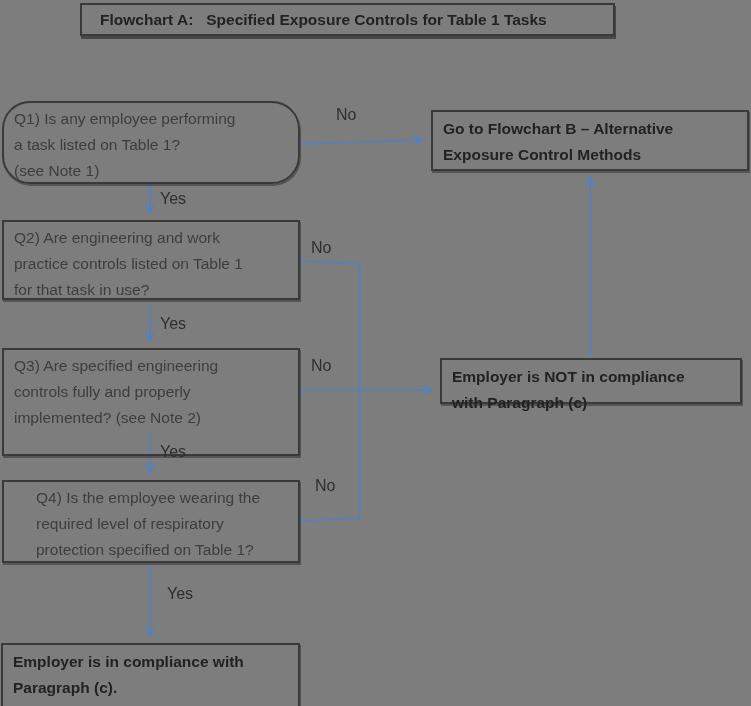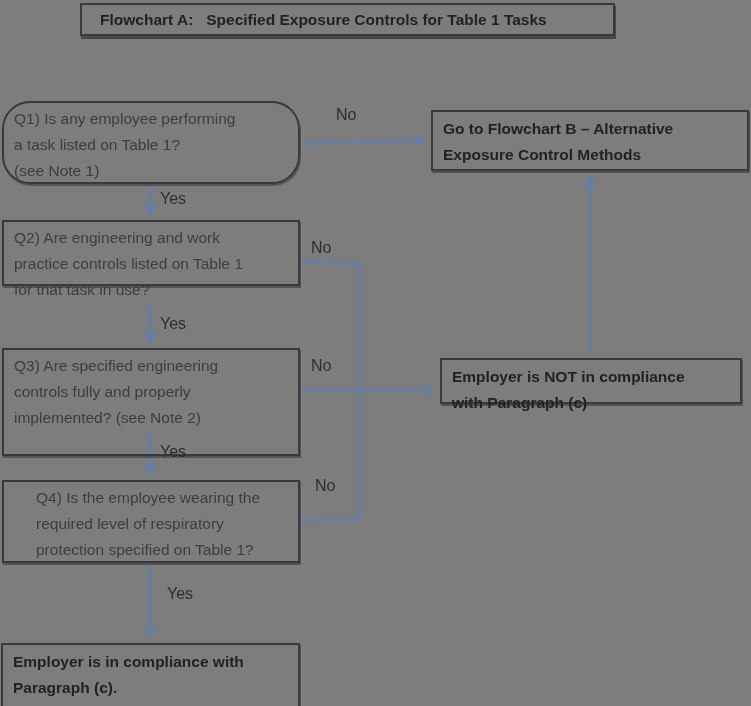--- a/index.html
+++ b/index.html
@@ -44,21 +44,21 @@
     border:2px solid var(--box_border, #3a3a3a);
     box-shadow:1px 3px 0 rgba(30,30,30,0.55);
     display:flex; align-items:center;
     padding-left:18px;
     font-weight:bold;
     font-size:15.5px;
     color:var(--bold_text, #222222);
     white-space:pre;
   }
   #q1 { left:2px;  top:101px; width:298px; height:83px;border-radius:28px; }
-  #q2 { left:2px;  top:220px; width:298px; height:66px; }
+  #q2 { left:2px;  top:220px; width:298px; height:80px; }
   #q3 { left:2px;  top:348px; width:298px; height:108px; }
   #q4 { left:2px;  top:480px; width:298px; height:83px;padding-left:32px; }
   #comp { left:1px; top:643px; width:299px; height:71px; }
   #fb   { left:431px; top:110px; width:318px; height:61px; }
   #notc { left:440px; top:358px; width:302px; height:46px; }
   .edge-label {
     position:absolute;
     font-size:16px;
     color:var(--label_text, #2e2e2e);
   }

